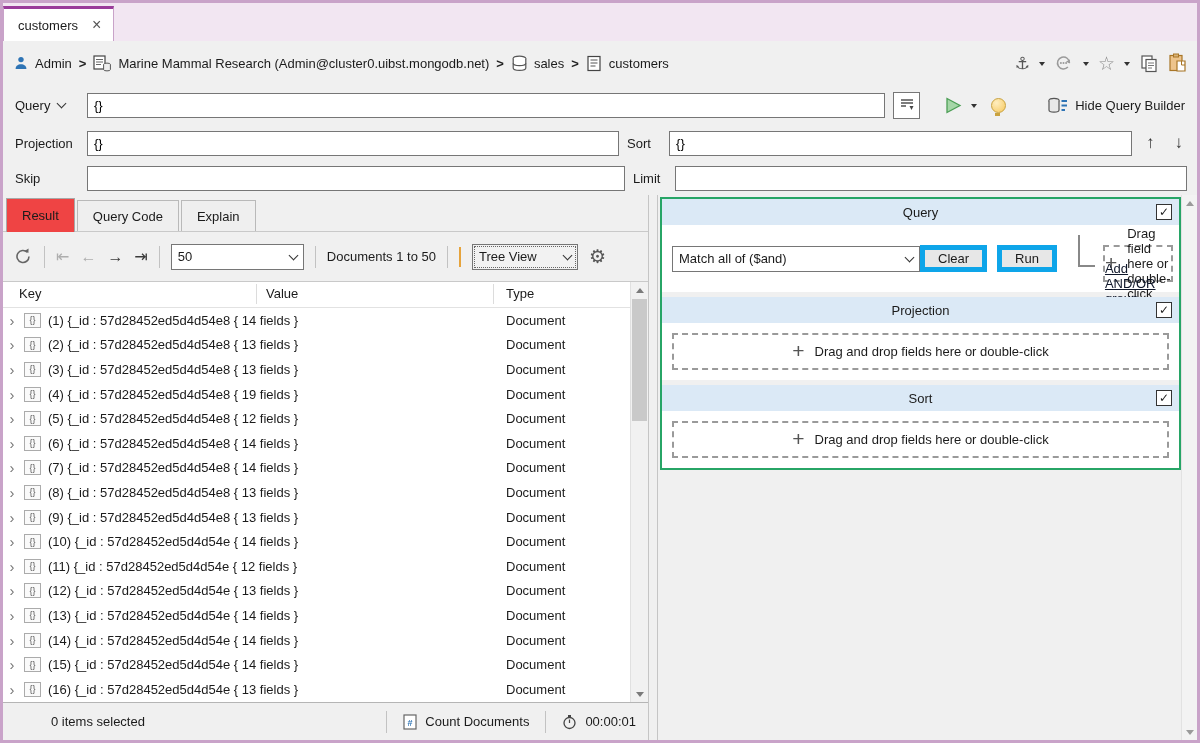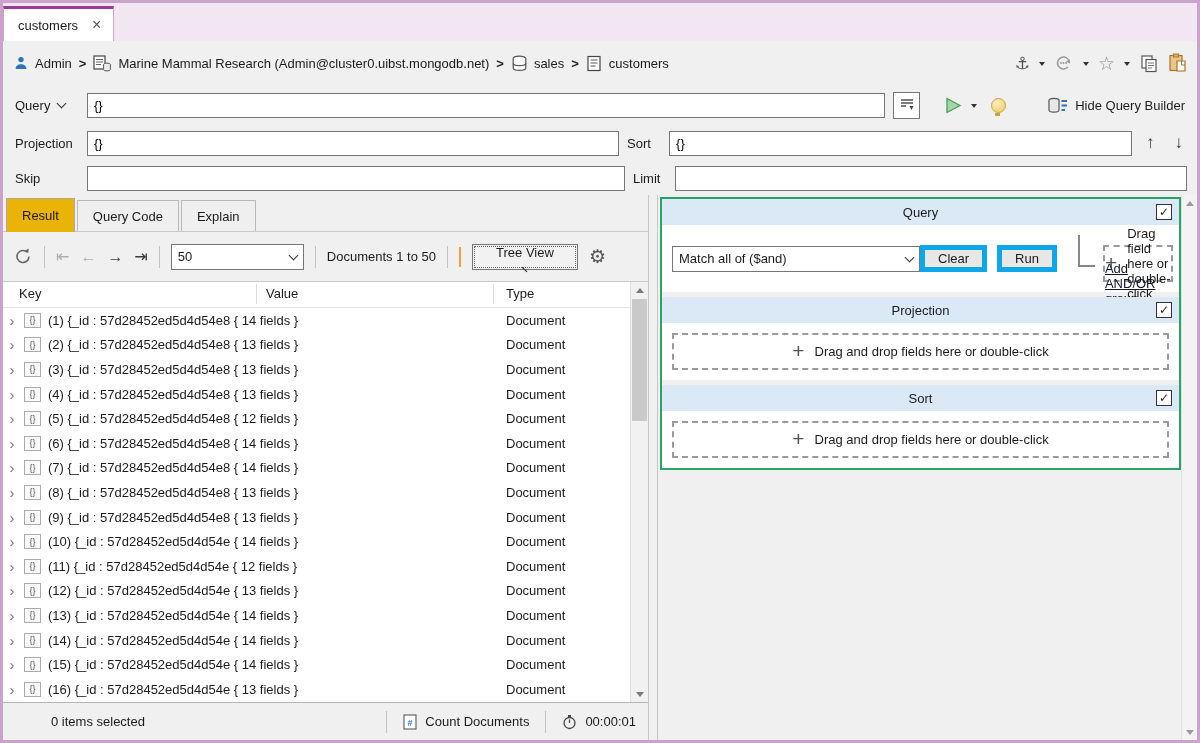--- a/index.html
+++ b/index.html
@@ -44,32 +44,32 @@
 
   
   .main{flex:1;display:flex;min-height:0;}
   .left{width:645px;flex:none;display:flex;flex-direction:column;background:#f0f0f0;min-height:0;}
   .splitter{width:8px;flex:none;background:#f0f0f0;border-left:1px solid #c5c5c5;border-right:1px solid #c5c5c5;}
   .right{flex:1;background:#f0f0f0;display:flex;min-width:0;}
 
   
   .rtabs{height:36px;flex:none;display:flex;align-items:flex-end;padding-left:3px;border-bottom:1px solid #c9c9c9;background:#f0f0f0;}
   .rtab{box-sizing:border-box;height:31px;display:flex;align-items:center;padding:0 15px;border:1px solid #b9b9b9;border-bottom:none;background:#efefef;margin-right:2px;}
-  .rtab.active{background:#eab308;height:34px;border-color:#a8a8a8;position:relative;top:1px;text-align:right;}
+  .rtab.active{background:#ef4444;height:34px;border-color:#a8a8a8;position:relative;top:1px;text-align:right;}
 
   
   .rtoolbar{height:49px;flex:none;display:flex;align-items:center;padding:0 10px;gap:11px;background:#f0f0f0;}
   .tsep{width:1px;height:22px;background:#c2c2c2;flex:none;}
   .osep{width:2px;height:20px;background:#e6a33c;flex:none;}
   .pag{font-size:16px;color:#3a3a3a;line-height:1;}
   .pag.dis{color:#aeaeae;}
   .combo{box-sizing:border-box;height:26px;border:1px solid #767676;background:#fff;display:flex;align-items:center;padding:0 6px;gap:6px;}
   .combo .spacer{flex:1;}
   .combo-size{width:133px;}
-  .combo-view{width:106px;background:#f2f2f2;outline:1px dotted #666;outline-offset:-3px;flex-direction:column;}
+  .combo-view{width:106px;background:#f2f2f2;outline:1px dotted #666;outline-offset:-3px;}
 
   
   .tablewrap{flex:1;position:relative;background:#fff;min-height:0;display:flex;flex-direction:column;border-top:1px solid #c9c9c9;}
   .thead{height:25px;flex:none;position:relative;background:#fff;border-bottom:1px solid #e2e2e2;font-size:13px;}
   .thead span{position:absolute;top:4px;}
   .th-key{left:16px;}
   .th-value{left:263px;}
   .th-type{left:503px;}
   .thead .colline{position:absolute;top:2px;width:1px;height:20px;background:#dcdcdc;}
   .cl1{left:253px;} .cl2{left:490px;}
@@ -329,21 +329,21 @@
             </div>
           <div class="trow">
               <span class="rchev">›</span>
               <span class="ricon">{}</span>
               <span class="rkey">(3) {_id : 57d28452ed5d4d54e8 { 13 fields }</span>
               <span class="rtype">Document</span>
             </div>
           <div class="trow">
               <span class="rchev">›</span>
               <span class="ricon">{}</span>
-              <span class="rkey">(4) {_id : 57d28452ed5d4d54e8 { 13 fields }</span>
+              <span class="rkey">(4) {_id : 57d28452ed5d4d54e8 { 19 fields }</span>
               <span class="rtype">Document</span>
             </div>
           <div class="trow">
               <span class="rchev">›</span>
               <span class="ricon">{}</span>
               <span class="rkey">(5) {_id : 57d28452ed5d4d54e8 { 12 fields }</span>
               <span class="rtype">Document</span>
             </div>
           <div class="trow">
               <span class="rchev">›</span>

